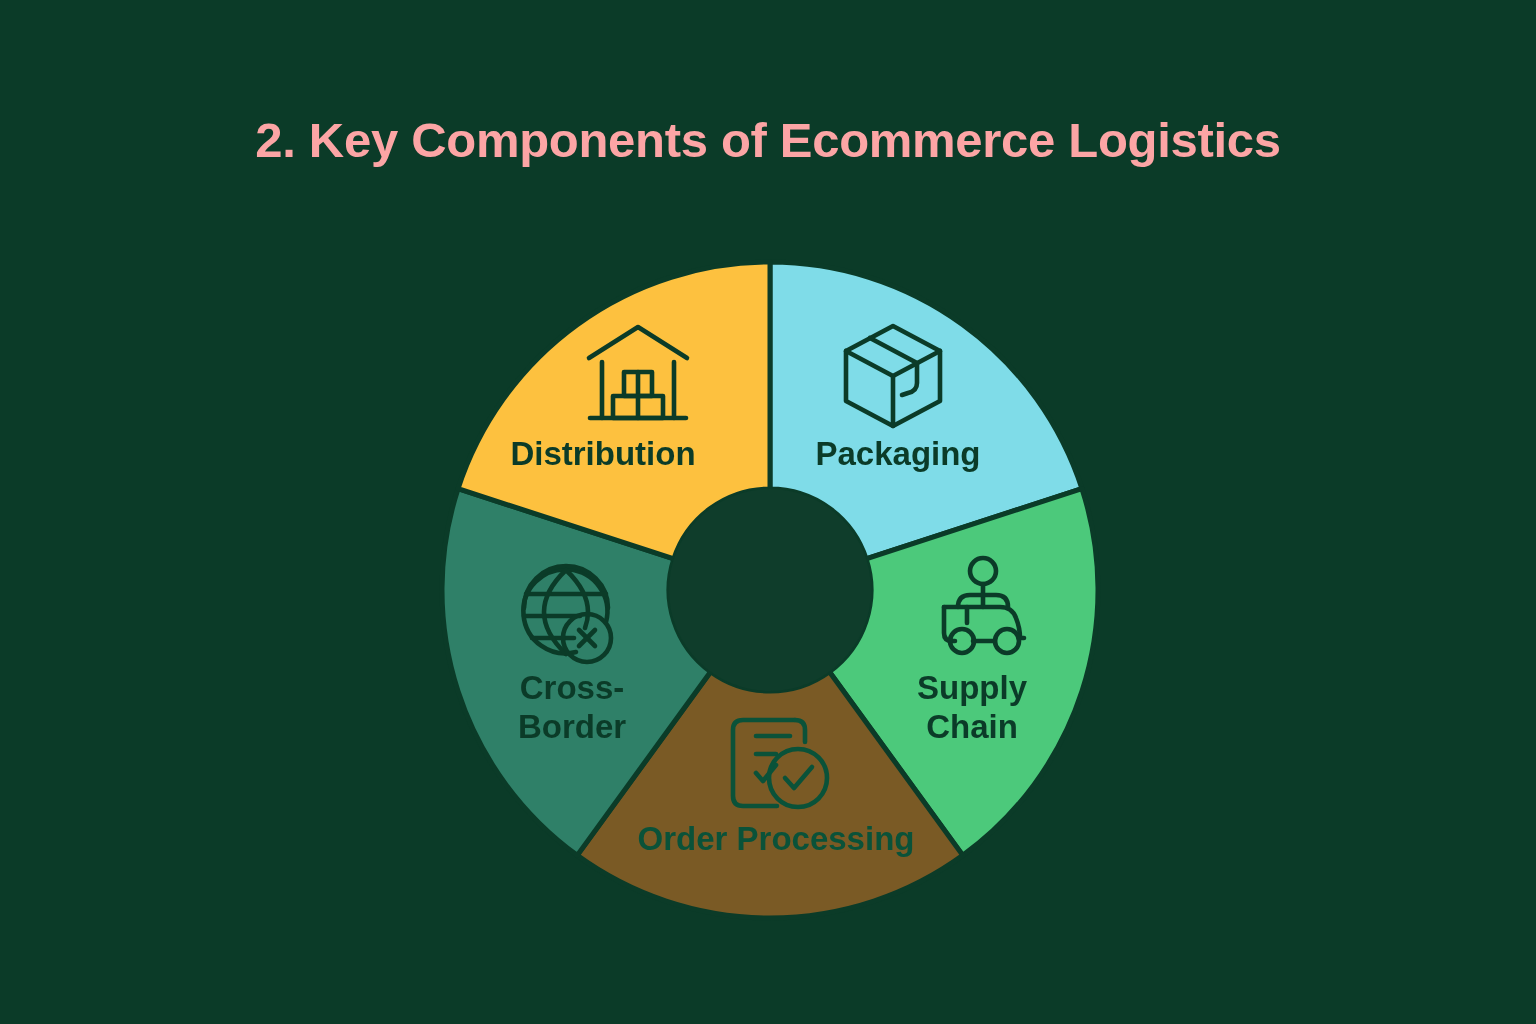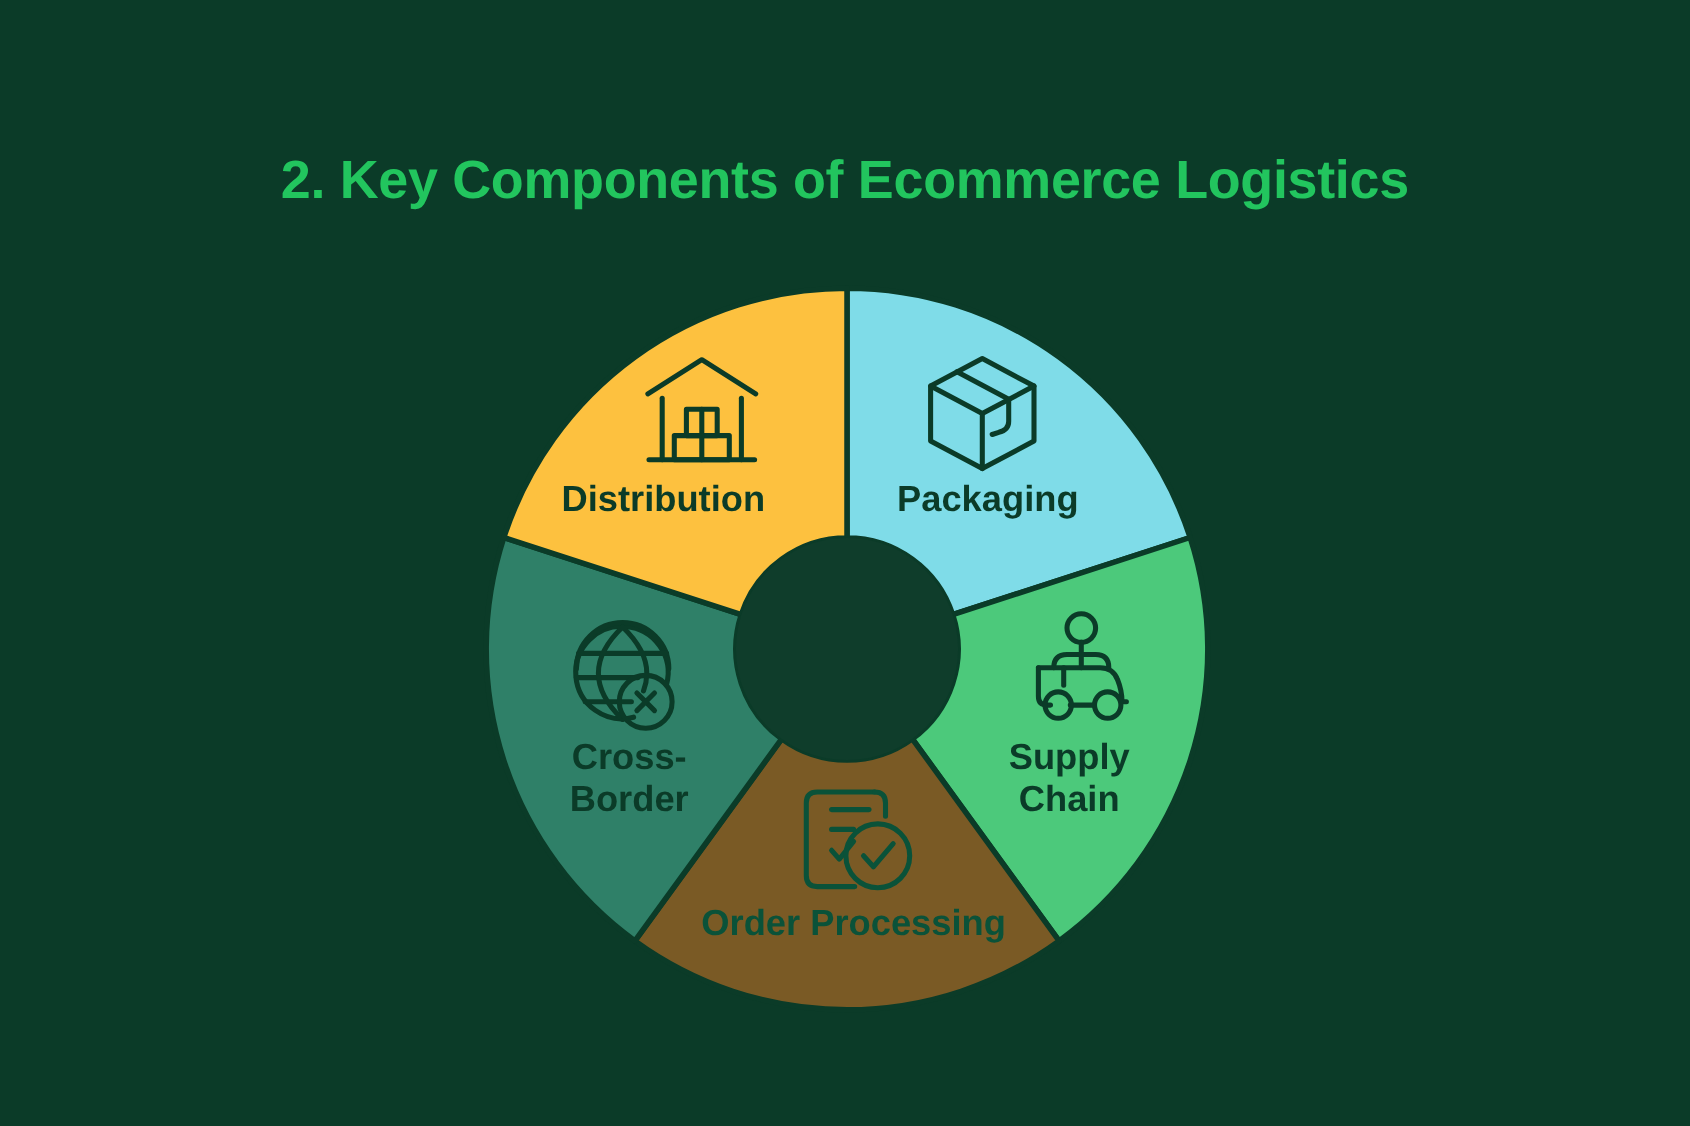--- a/index.html
+++ b/index.html
@@ -74,21 +74,21 @@
     stroke-width: 4.6;
     stroke-linecap: round;
     stroke-linejoin: round;
   }
 </style>
 </head>
 <body style="background: rgb(11, 59, 40);">
 
 <div id="slide" style="background: rgb(11, 59, 40);">
 
-  <div id="title" style="color: #22c55e; margin-top: 24px;">2. Key Components of Ecommerce Logistics</div>
+  <div id="title" style="color: #fca5a5;">2. Key Components of Ecommerce Logistics</div>
 
   <div id="wheel-wrap">
     <svg id="wheel" viewBox="0 0 1536 1024">
 
       <g>
         <path id="path-packaging" class="seg" d="M 770.00 262.00 A 328 328 0 0 1 1081.95 488.64 L 866.06 558.79 A 101 101 0 0 0 770.00 489.00 Z" fill="#7FDCE8"></path>
         <g transform="translate(893,373)">
           <g class="icon-stroke" stroke="#0B3B28">
             <path d="M -47 -22 L 0 -47 L 47 -22 L 47 28 L 0 53 L -47 28 Z"></path>
             <path d="M -47 -22 L 0 3 L 47 -22"></path>

